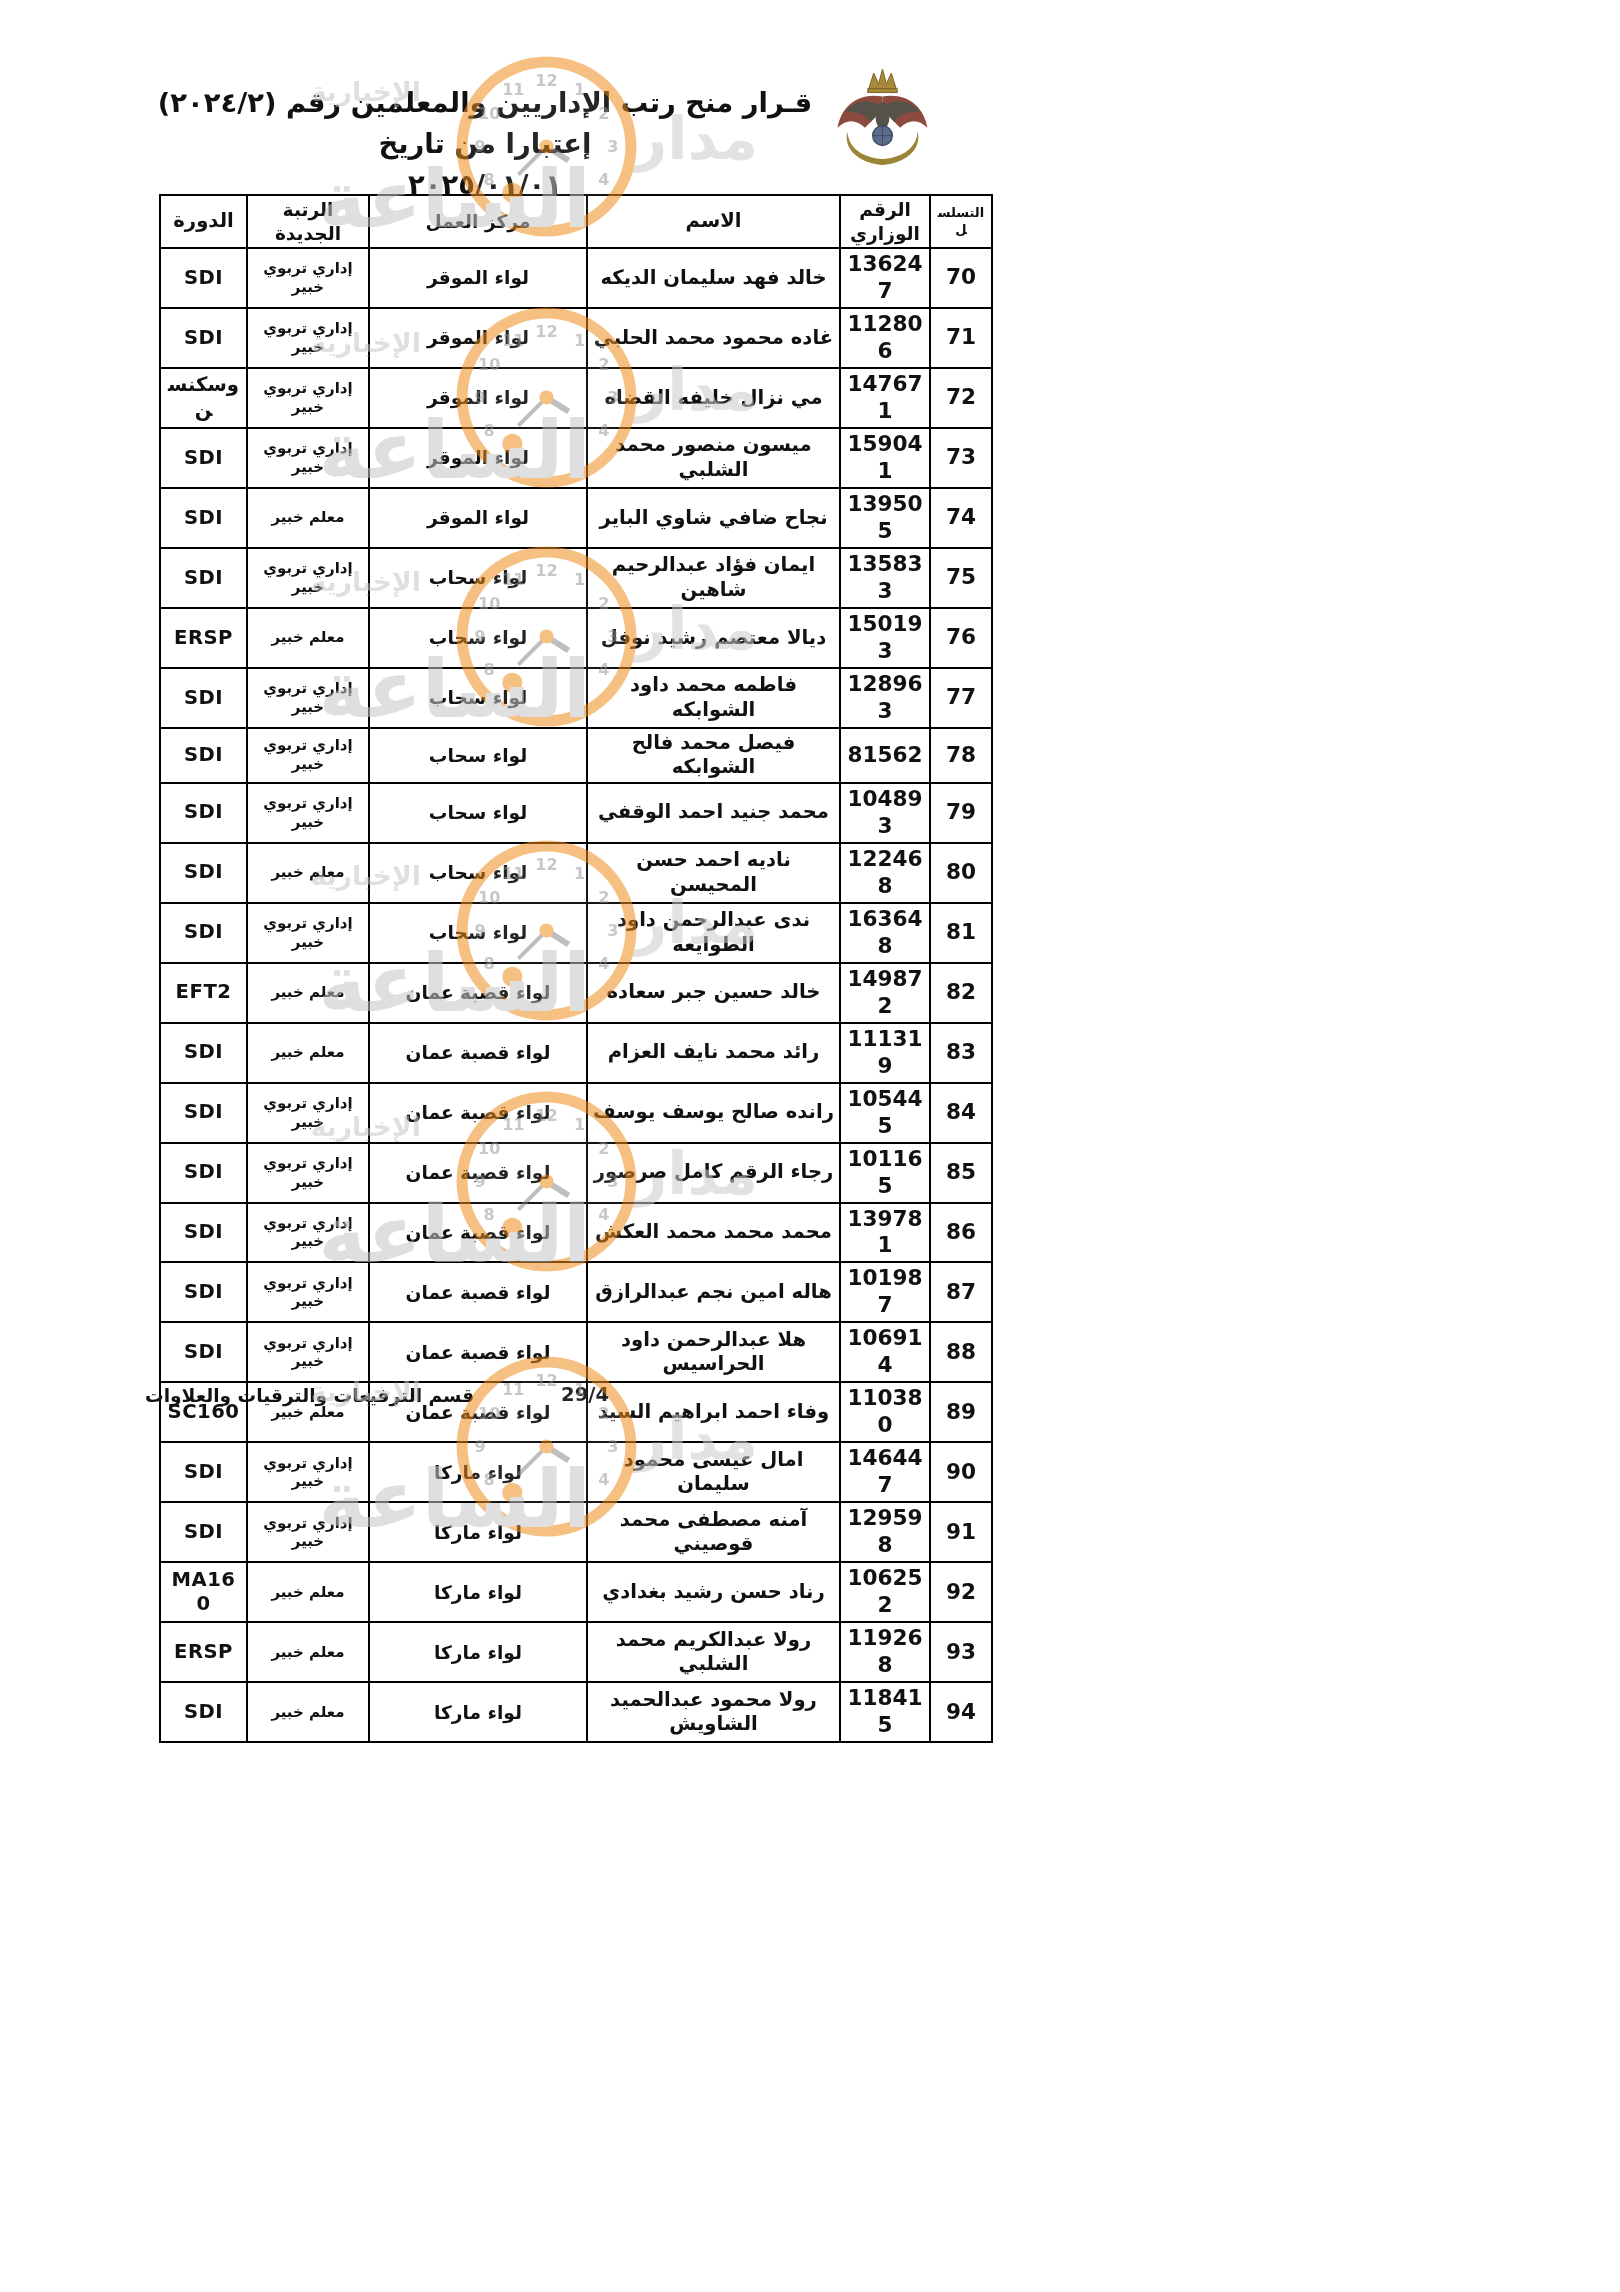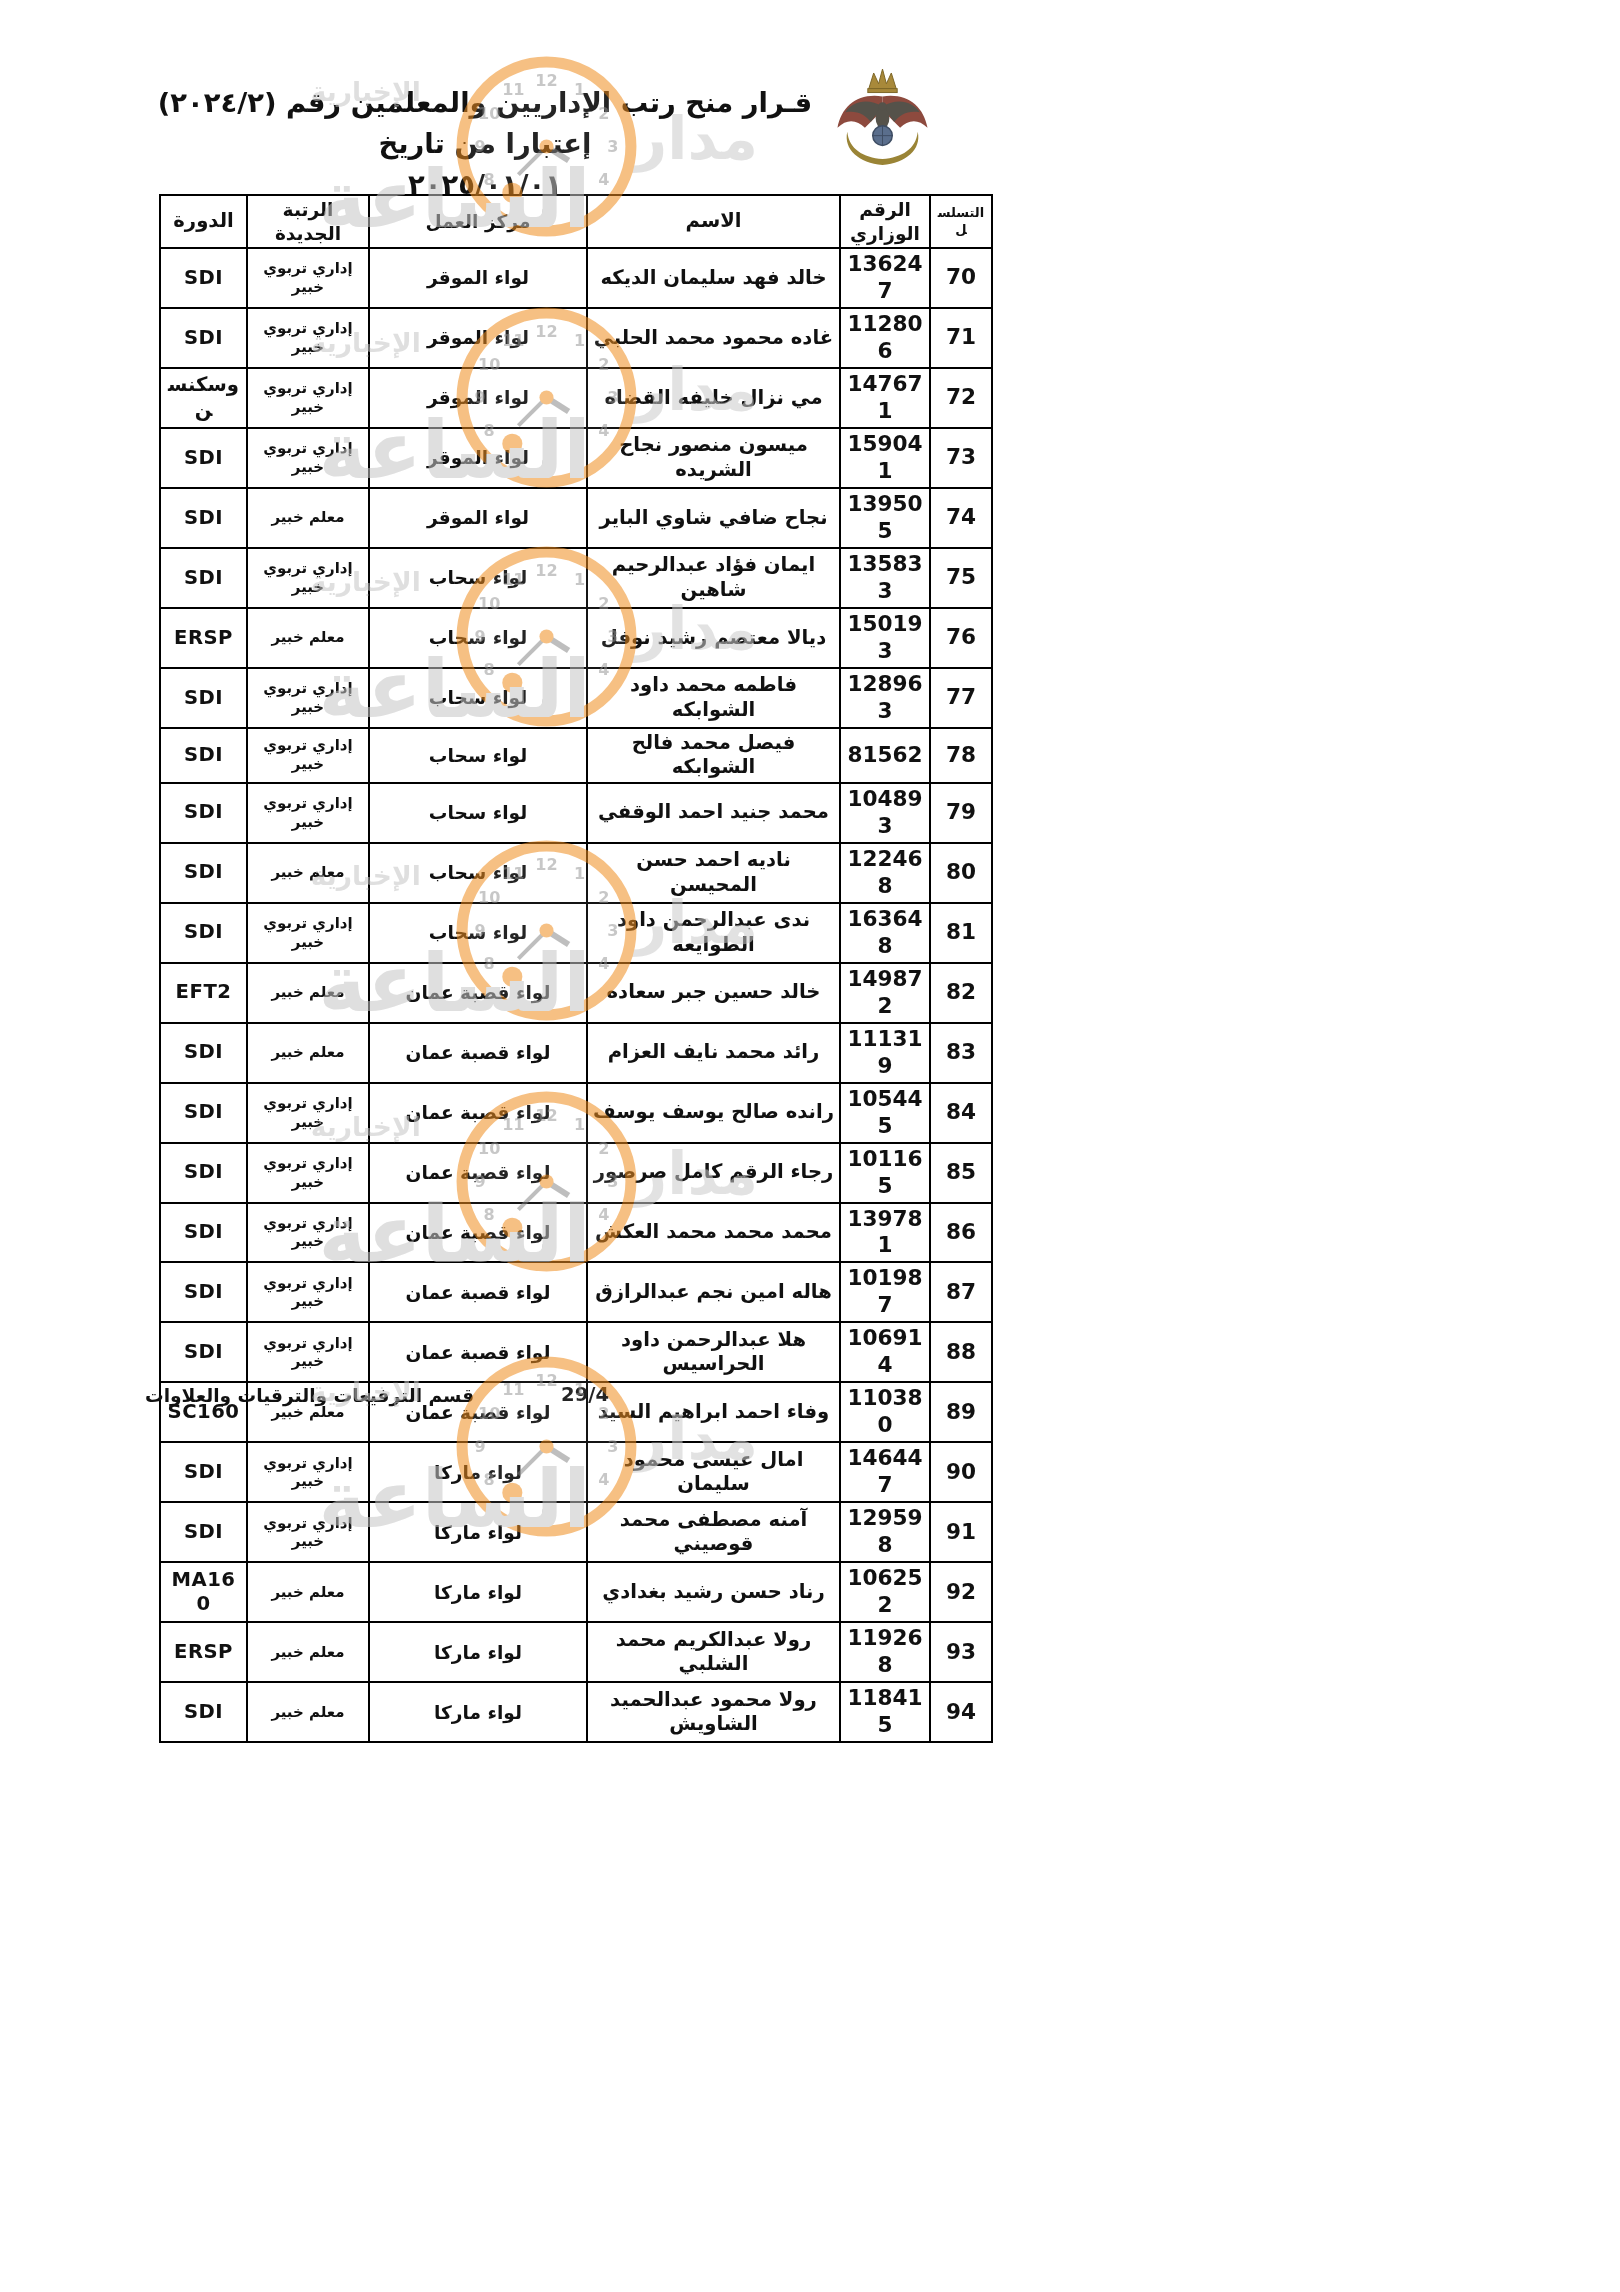--- a/index.html
+++ b/index.html
@@ -110,21 +110,21 @@
             <td class="col-serial">72</td>
             <td class="col-ministry-number">147671</td>
             <td class="col-name">مي نزال خليفه القضاه</td>
             <td class="col-work-center">لواء الموقر</td>
             <td class="col-new-rank">إداري تربوي خبير</td>
             <td class="col-course">وسكنسن</td>
           </tr>
           <tr>
             <td class="col-serial">73</td>
             <td class="col-ministry-number">159041</td>
-            <td class="col-name">ميسون منصور نجاح الشريده</td>
+            <td class="col-name">ميسون منصور محمد الشلبي</td>
             <td class="col-work-center">لواء الموقر</td>
             <td class="col-new-rank">إداري تربوي خبير</td>
             <td class="col-course">SDI</td>
           </tr>
           <tr>
             <td class="col-serial">74</td>
             <td class="col-ministry-number">139505</td>
             <td class="col-name">نجاح ضافي شاوي الباير</td>
             <td class="col-work-center">لواء الموقر</td>
             <td class="col-new-rank">معلم خبير</td>

